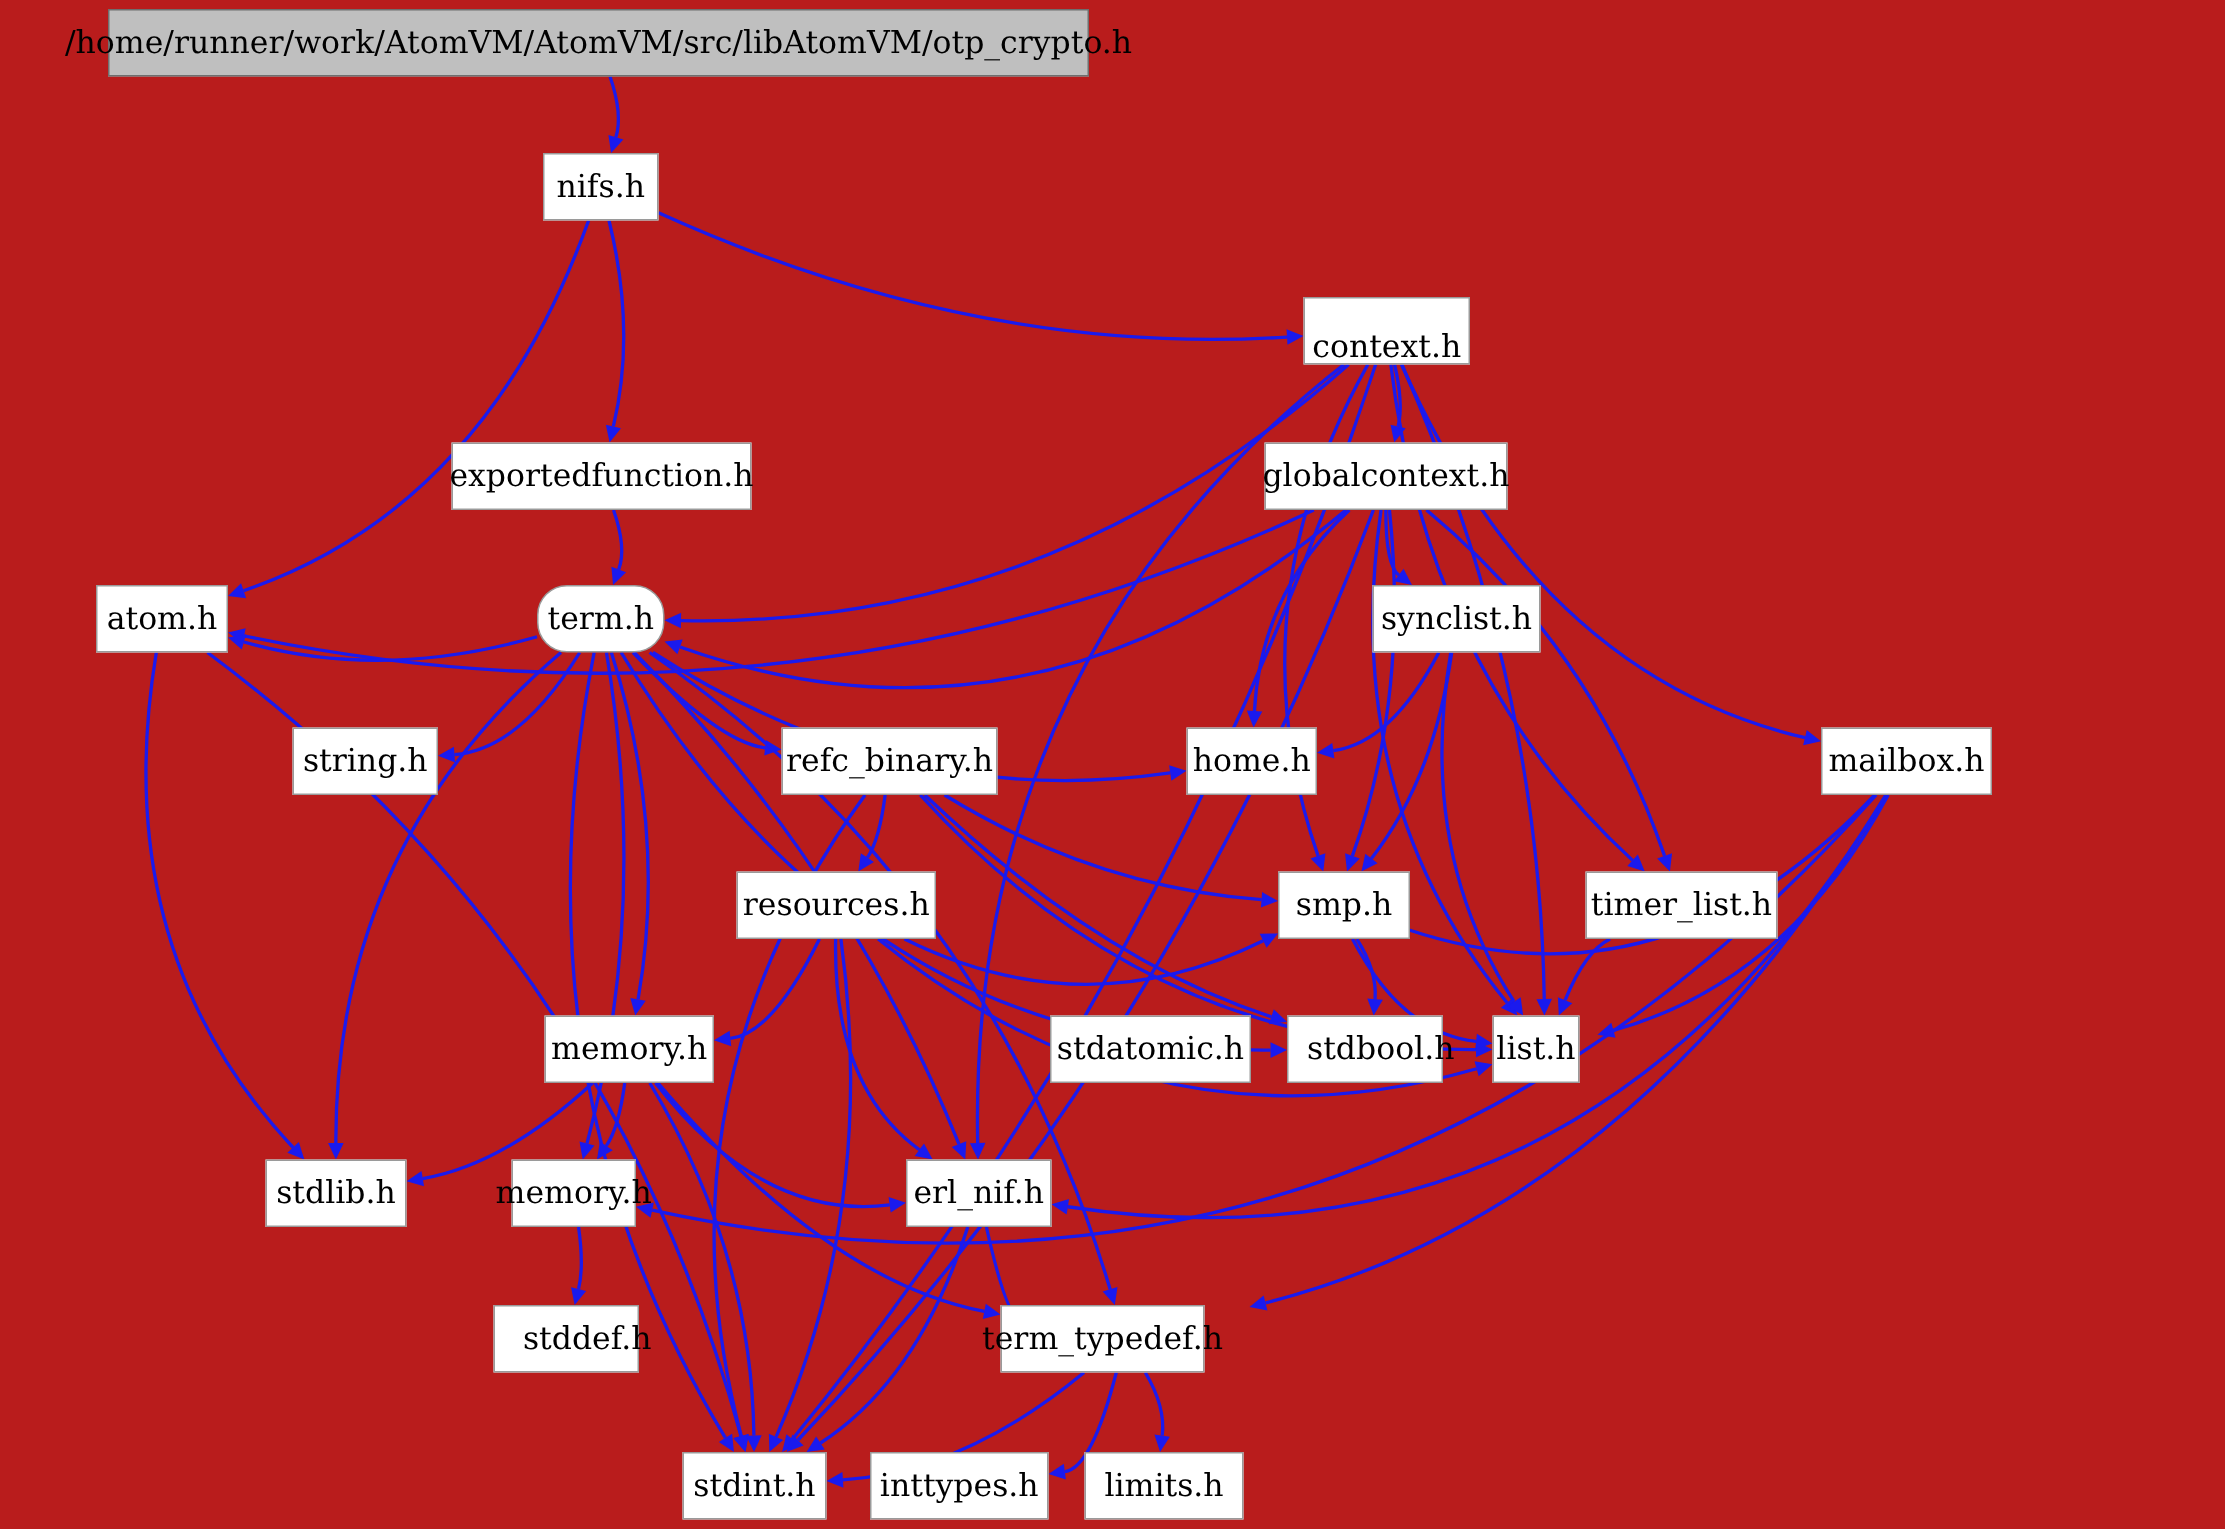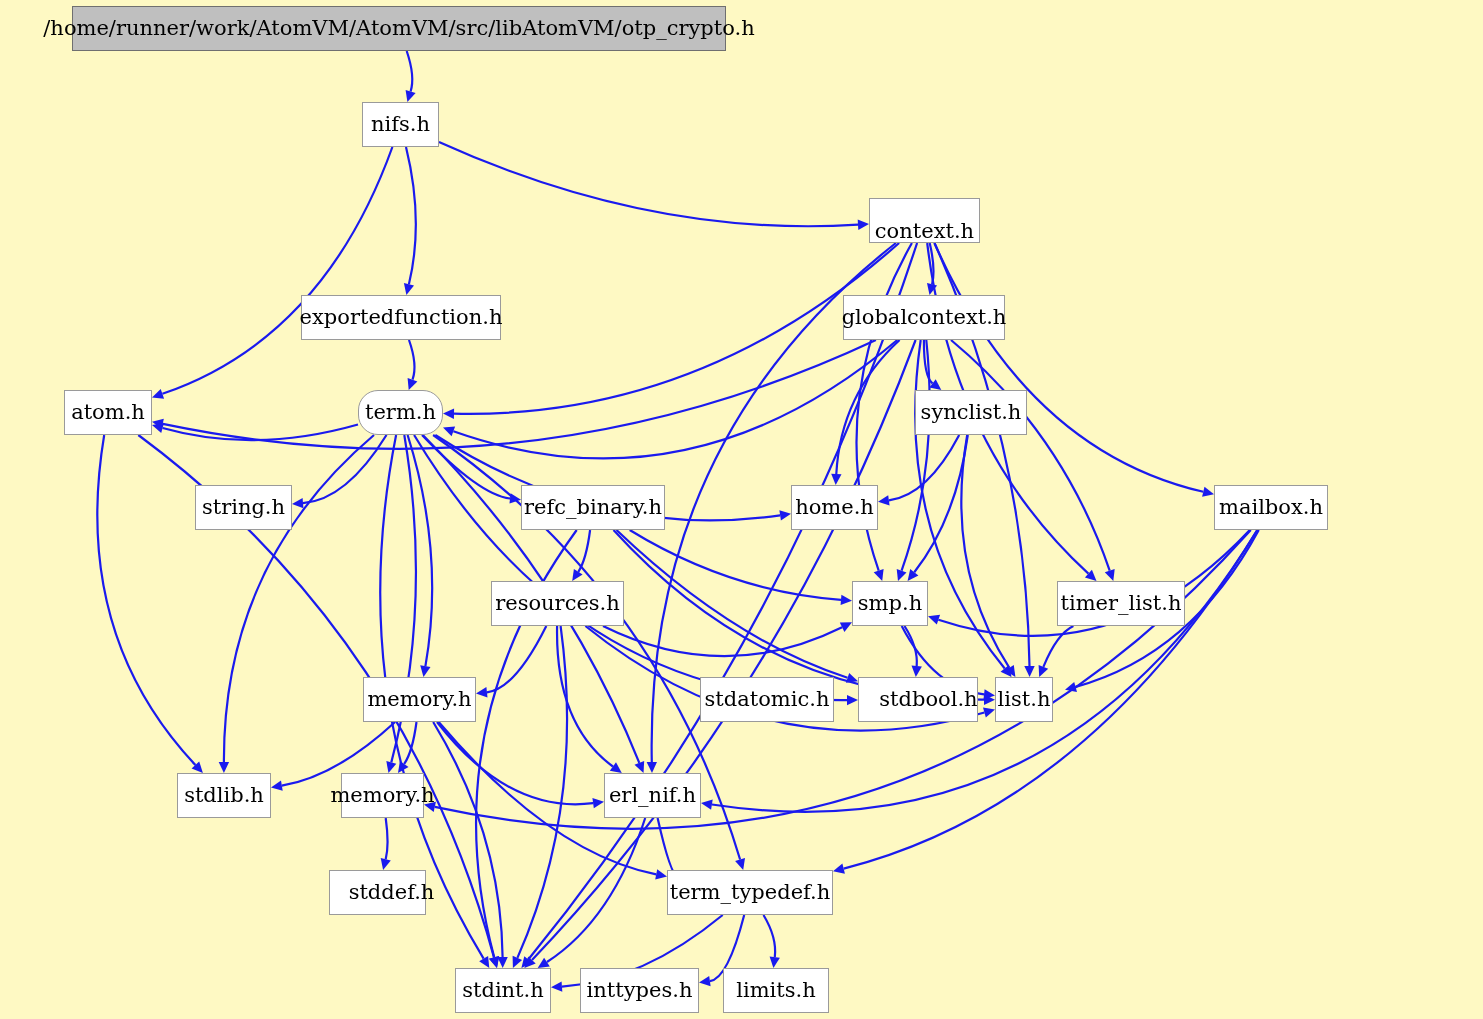--- a/index.html
+++ b/index.html
@@ -4,21 +4,21 @@
 <style>
   html, body {
     margin: 0;
     padding: 0;
     background: #000000;
   }
   #graph-root {
     position: relative;
     width: 1483px;
     height: 1019px;
-    background: #fef9c3;
+    background: #b91c1c;
     overflow: hidden;
     font-family: "DejaVu Serif", "Liberation Serif", serif;
     text-decoration: underline;
   }
   #graph-svg {
     position: absolute;
     left: 0;
     top: 0;
     width: 1483px;
     height: 1019px;
@@ -228,51 +228,51 @@
       </div>
       <div class="node-box" style="left: 791px; top: 485px; width: 87px; height: 45px;">
         <span class="node-label">home.h</span>
       </div>
       <div class="node-box" style="left: 1214px; top: 485px; width: 114px; height: 45px;">
         <span class="node-label">mailbox.h</span>
       </div>
       <div class="node-box" style="left: 491px; top: 581px; width: 133px; height: 45px;">
         <span class="node-label">resources.h</span>
       </div>
-      <div class="node-box" style="left: 852px; top: 581px; width: 76px; height: 45px;">
+      <div class="node-box" style="left: 852px; top: 581px; width: 88px; height: 45px;">
         <span class="node-label">smp.h</span>
       </div>
       <div class="node-box" style="left: 1057px; top: 581px; width: 128px; height: 45px;">
         <span class="node-label">timer_list.h</span>
       </div>
       <div class="node-box" style="left: 363px; top: 677px; width: 113px; height: 45px;">
         <span class="node-label">memory.h</span>
       </div>
       <div class="node-box" style="left: 700px; top: 677px; width: 134px; height: 45px;">
         <span class="node-label">stdatomic.h</span>
       </div>
-      <div class="node-box" style="left: 858px; top: 677px; width: 120px; height: 45px; padding-left: 21px;">
+      <div class="node-box" style="left: 858px; top: 677px; width: 104px; height: 45px; padding-left: 21px;">
         <span class="node-label">stdbool.h</span>
       </div>
       <div class="node-box" style="left: 995px; top: 677px; width: 58px; height: 45px;">
         <span class="node-label">list.h</span>
       </div>
       <div class="node-box" style="left: 177px; top: 773px; width: 94px; height: 45px;">
         <span class="node-label">stdlib.h</span>
       </div>
       <div class="node-box" style="left: 341px; top: 773px; width: 83px; height: 45px;">
         <span class="node-label">memory.h</span>
       </div>
       <div class="node-box" style="left: 604px; top: 773px; width: 97px; height: 45px;">
         <span class="node-label">erl_nif.h</span>
       </div>
       <div class="node-box" style="left: 329px; top: 870px; width: 97px; height: 45px; padding-left: 28px;">
         <span class="node-label">stddef.h</span>
       </div>
-      <div class="node-box" style="left: 667px; top: 870px; width: 166px; height: 45px; text-align: right;">
+      <div class="node-box" style="left: 667px; top: 870px; width: 136px; height: 45px; text-align: right;">
         <span class="node-label">term_typedef.h</span>
       </div>
       <div class="node-box" style="left: 455px; top: 968px; width: 96px; height: 45px;">
         <span class="node-label">stdint.h</span>
       </div>
       <div class="node-box" style="left: 580px; top: 968px; width: 119px; height: 45px;">
         <span class="node-label">inttypes.h</span>
       </div>
       <div class="node-box" style="left: 723px; top: 968px; width: 106px; height: 45px;">
         <span class="node-label">limits.h</span>

